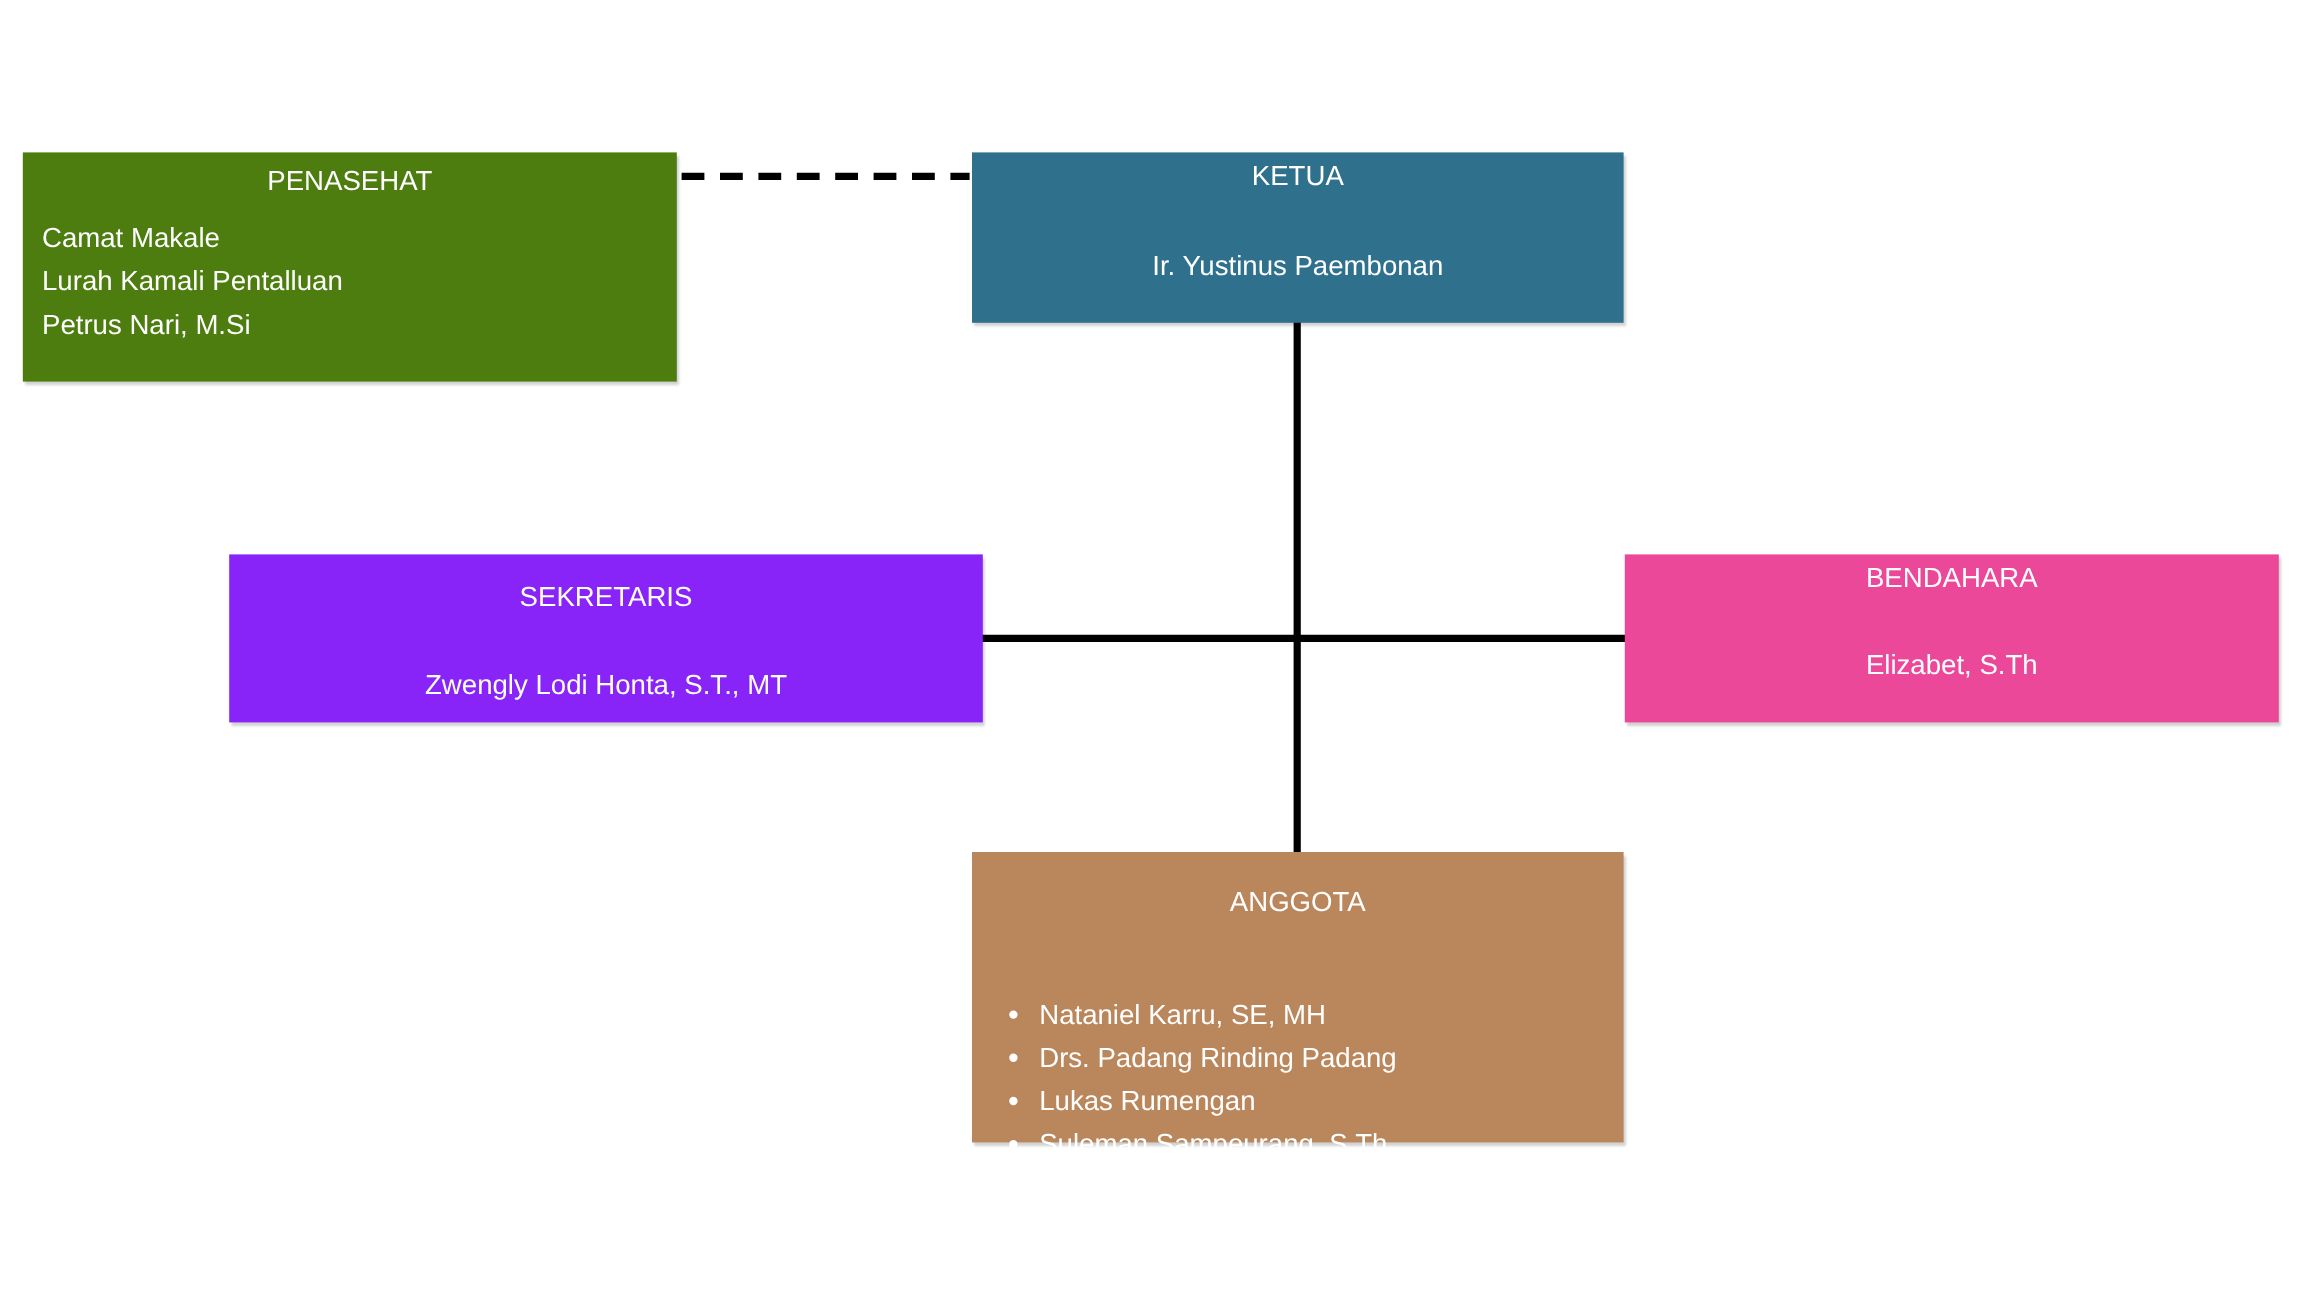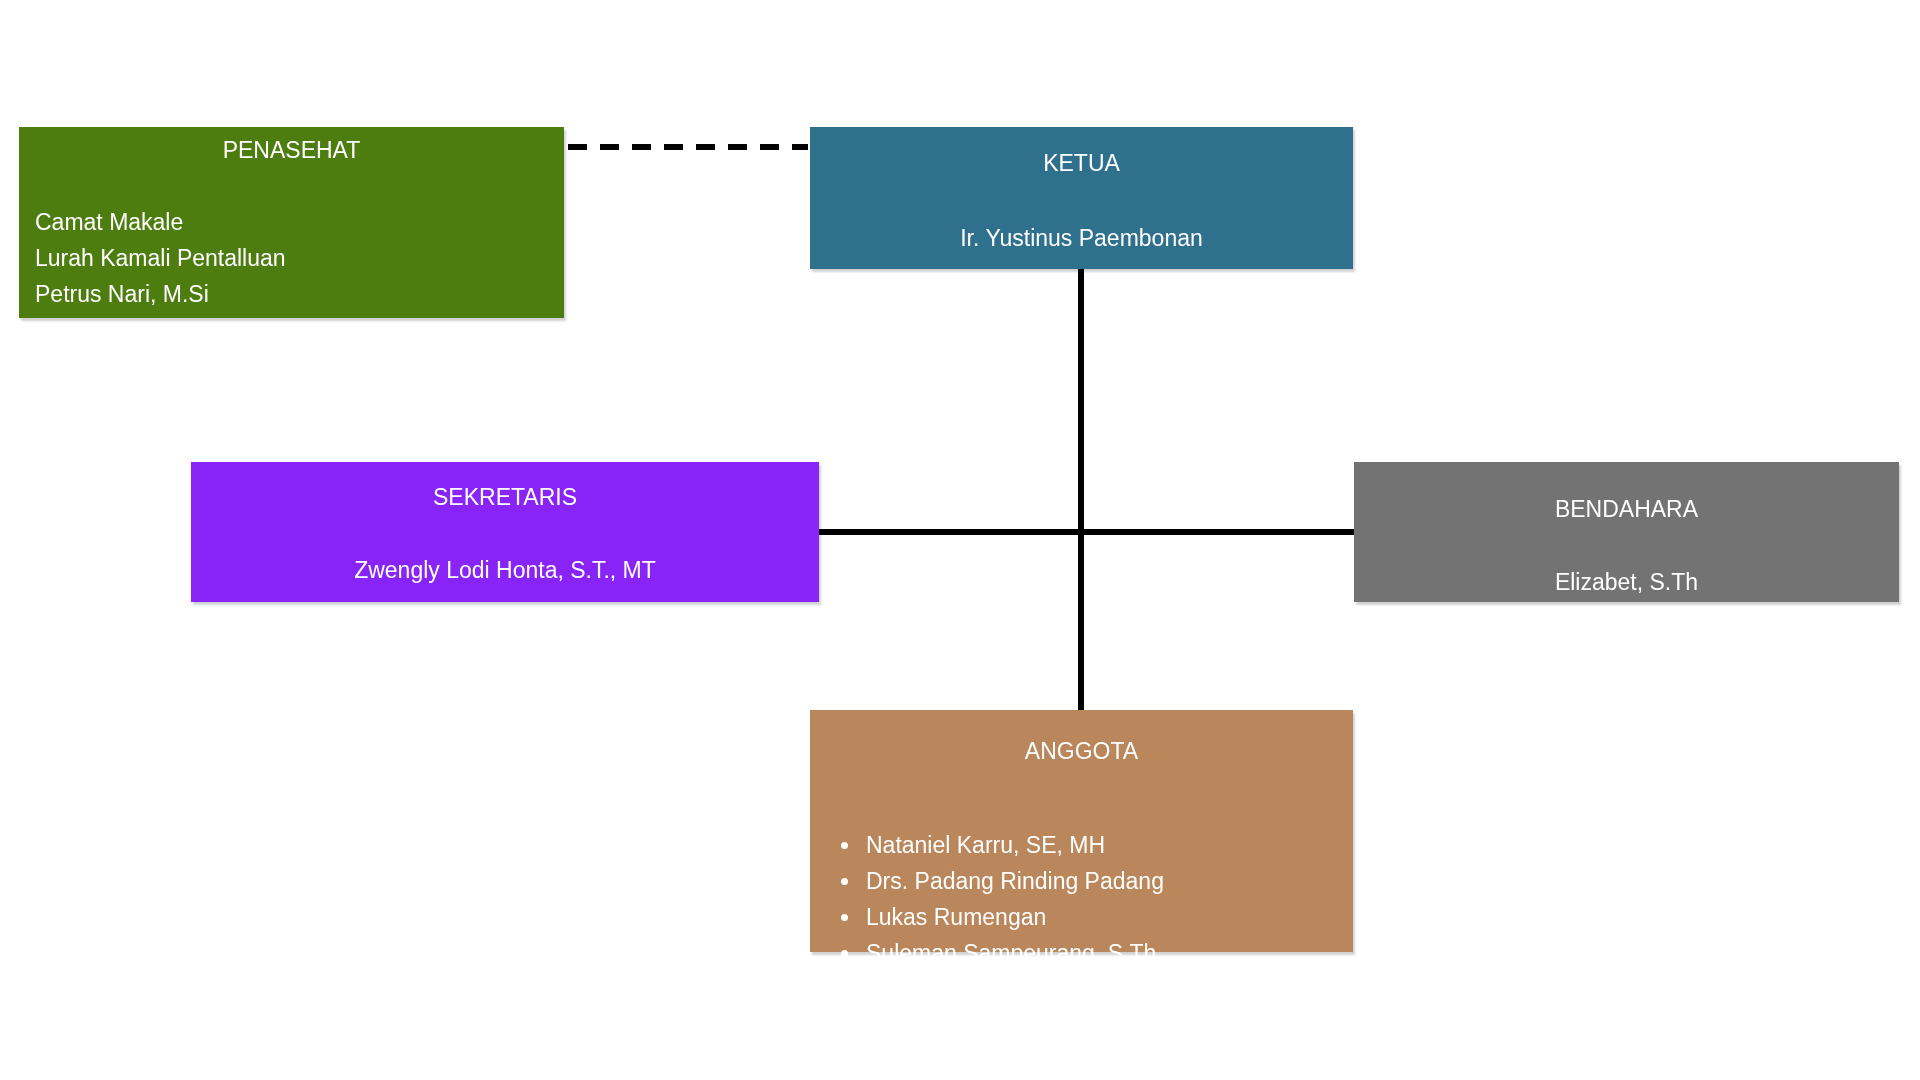--- a/index.html
+++ b/index.html
@@ -48,43 +48,43 @@
   .member-list li {
     padding-left: 4px;
   }
 
   .penasehat {
     left: 19px;  top: 127px;
     width: 545px; height: 191px;
     background: #4d7c0f;
     padding-top: 10px;
   }
-  .penasehat .member-list { margin-top: 40px; padding-left: 12px; }
+  .penasehat .member-list { margin-top: 16px; padding-left: 12px; }
 
   .ketua {
     left: 810px; top: 127px;
     width: 543px; height: 142px;
     background: #2f708d;
-    padding-top: 23px;
+    padding-top: 6px;
   }
   .ketua .node-name { margin-top: 48px; }
 
   .sekretaris {
     left: 191px; top: 462px;
     width: 628px; height: 140px;
     background: #8824f8;
     padding-top: 22px;
   }
   .sekretaris .node-name { margin-top: 46px; }
 
   .bendahara {
     left: 1354px; top: 462px;
     width: 545px; height: 140px;
-    background: #737373;
-    padding-top: 34px;
+    background: #ec4899;
+    padding-top: 6px;
   }
   .bendahara .node-name { margin-top: 46px; }
 
   .anggota {
     left: 810px; top: 710px;
     width: 543px; height: 242px;
     background: #ba865c;
     padding-top: 28px;
   }
   .anggota .member-list { margin-top: 62px; }

